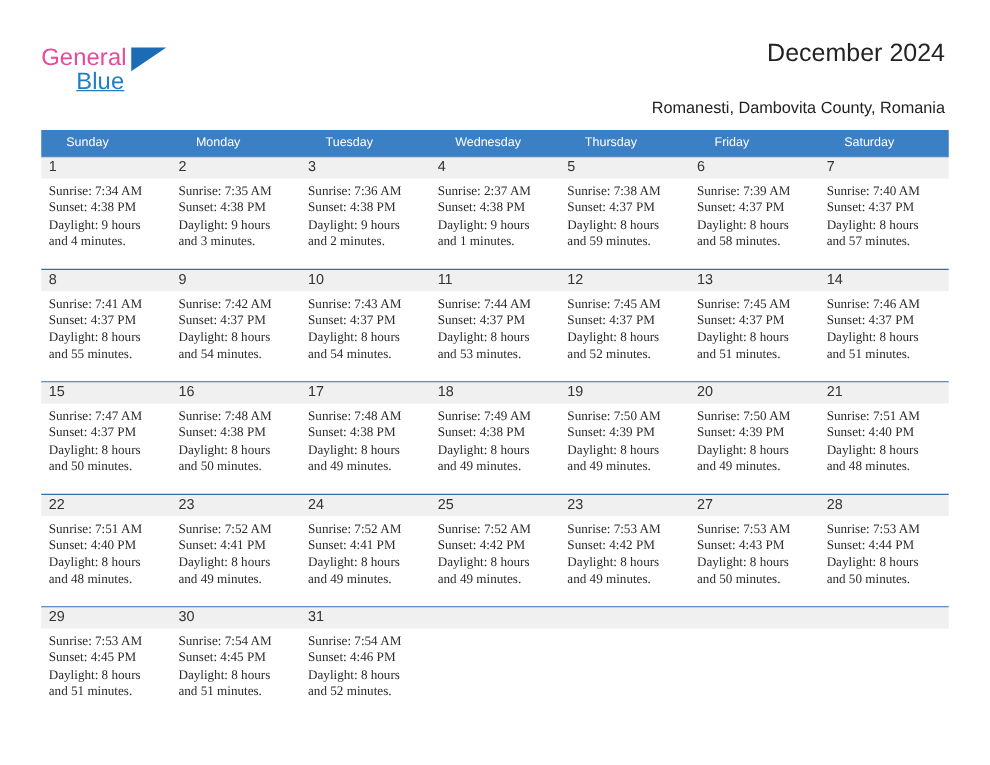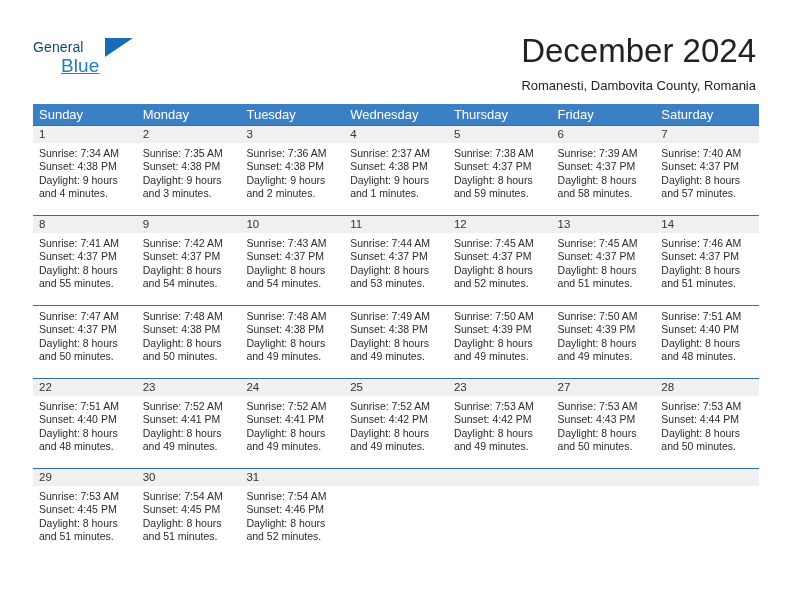--- a/index.html
+++ b/index.html
@@ -23,22 +23,22 @@
     width: 792px; height: 100px;
   }
   .logo {
     position: absolute;
     left: 33px; top: 36px;
     width: 120px; height: 48px;
   }
   .logo-general {
     position: absolute;
     left: 0; top: 0;
-    font-size: 14px;
-    color: #0c4a6e;
+    font-size: 19px;
+    color: #ec4899;
     letter-spacing: 0.1px;
     line-height: 22px;
     white-space: nowrap;
   }
   .logo-blue {
     position: absolute;
     left: 28px; top: 19px;
     font-size: 19px;
     color: #1f7ec4;
     letter-spacing: 0.1px;
@@ -50,21 +50,21 @@
     position: absolute;
     left: 72px; top: 2px;
     width: 0; height: 0;
     border-left: 28px solid #1a6db5;
     border-bottom: 19px solid transparent;
   }
 
   .title {
     position: absolute;
     right: 36px; top: 32px;
-    font-size: 33px;
+    font-size: 20px;
     color: #222222;
     text-align: center;
     white-space: nowrap;
   }
   .subtitle {
     position: absolute;
     right: 36px; top: 78px;
     font-size: 13px;
     color: #222222;
     white-space: nowrap;
@@ -78,23 +78,23 @@
   }
   .cal-head {
     display: flex;
     width: 726px;
     height: 21px;
     background: #3b7fc4;
   }
   .cal-head .dow {
     flex: 1 1 0;
     color: #ffffff;
-    font-size: 13px;
+    font-size: 10px;
     line-height: 21px;
-    padding-left: 6px;
+    padding-left: 20px;
     white-space: nowrap;
     overflow: hidden;
   }
 
   .week {
     width: 726px;
     position: relative;
   }
   .week-rule {
     width: 726px;
@@ -113,20 +113,21 @@
     color: #333333;
     line-height: 17px;
     padding-left: 6px;
     white-space: nowrap;
   }
   .week-body {
     display: flex;
     width: 726px;
     height: 72px;
     background: #ffffff;
+    font-family: Liberation Serif, serif;
   }
   .week-body .cell {
     flex: 1 1 0;
     padding: 4px 4px 0 6px;
     overflow: hidden;
   }
   .cell .line {
     font-size: 10.5px;
     color: #2b2b2b;
     line-height: 13.4px;
@@ -268,20 +269,29 @@
             <div class="cell">
               <div class="line">Sunrise: 7:46 AM</div>
               <div class="line">Sunset: 4:37 PM</div>
               <div class="line">Daylight: 8 hours</div>
               <div class="line">and 51 minutes.</div>
             </div>
           </div>
         </div>
         <div class="week">
           <div class="week-rule"></div>
+          <div class="week-dates">
+            <div class="daynum">15</div>
+            <div class="daynum">16</div>
+            <div class="daynum">17</div>
+            <div class="daynum">18</div>
+            <div class="daynum">19</div>
+            <div class="daynum">20</div>
+            <div class="daynum">21</div>
+          </div>
           <div class="week-body">
             <div class="cell">
               <div class="line">Sunrise: 7:47 AM</div>
               <div class="line">Sunset: 4:37 PM</div>
               <div class="line">Daylight: 8 hours</div>
               <div class="line">and 50 minutes.</div>
             </div>
             <div class="cell">
               <div class="line">Sunrise: 7:48 AM</div>
               <div class="line">Sunset: 4:38 PM</div>

